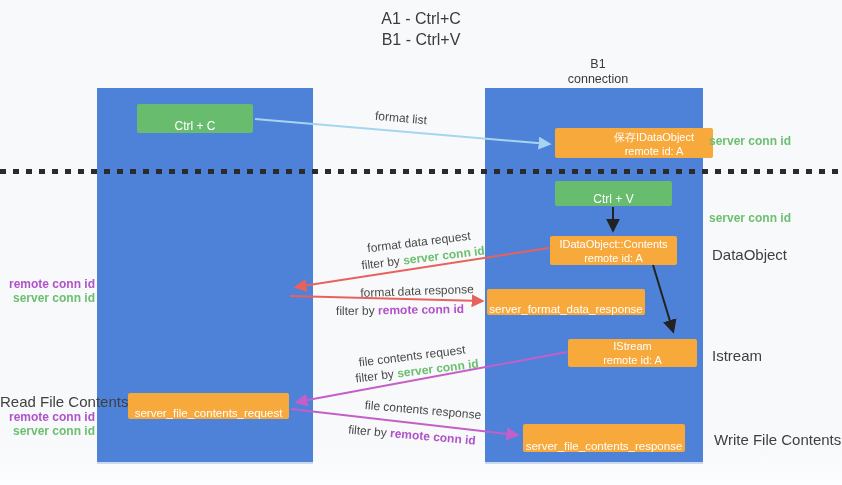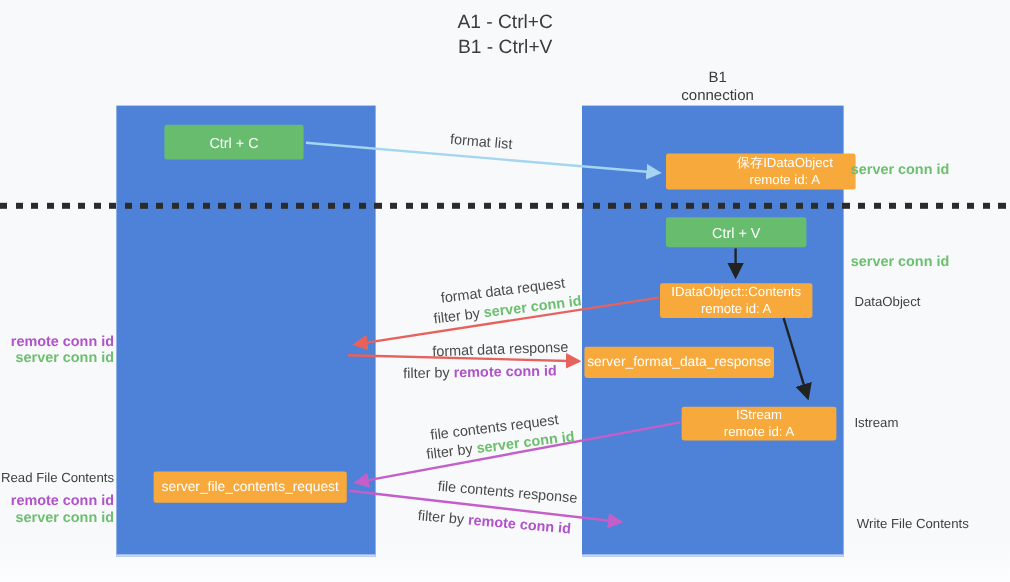--- a/index.html
+++ b/index.html
@@ -29,34 +29,34 @@
     border-bottom:2px solid #cdd9f1;
     z-index:1;
   }
   .dashes{
     position:absolute;left:0;top:169px;width:842px;height:5px;
     background:repeating-linear-gradient(90deg,#2b2b2b 0 6px,transparent 6px 13px);
     z-index:2;
   }
   .node{
     position:absolute;z-index:2;
-    display:flex;flex-direction:column;align-items:center;justify-content:center;
+    display:flex;flex-direction:column;align-items:center;justify-content:flex-end;
     color:#ffffff;text-align:center;border-radius:2px;
     white-space:nowrap;
   }
   .node.green{background:#68bc6e;font-size:12px;}
   .node.orange{background:#f7a93c;}
   .node .l1,.node .l2{font-size:11px;line-height:14px;}
   .node.single{font-size:11.5px;}
   .arrows{position:absolute;left:0;top:0;z-index:3;pointer-events:none;}
   .flow-label{
     position:absolute;z-index:4;white-space:nowrap;
     font-size:12px;color:#4a4a4a;
   }
-  .ann{position:absolute;white-space:nowrap;font-size:11px;color:#3f3f3f;z-index:2;}
+  .ann{position:absolute;white-space:nowrap;font-size:15px;color:#3f3f3f;z-index:2;}
   .ann.bold{font-weight:bold;font-size:12px;}
   .green-t{color:#6cbf6f;font-weight:bold;}
   .purple-t{color:#b052c9;font-weight:bold;}
   .left-stack{position:absolute;left:0;width:95px;text-align:right;line-height:14px;font-size:12px;font-weight:bold;z-index:2;white-space:nowrap;}
 </style>
 </head>
 <body>
 
 <div class="canvas">
 
@@ -128,20 +128,23 @@
 
   <div class="node orange" style="left:568px;top:339px;width:129px;height:28px;">
     <span class="l1">IStream</span>
     <span class="l2">remote id: A</span>
   </div>
 
   <div class="node orange single" style="left:128px;top:393px;width:161px;height:26px;">
     <span>server_file_contents_request</span>
   </div>
 
+  <div class="node orange single" style="left:523px;top:424px;width:162px;height:28px;">
+    <span>server_file_contents_response</span>
+  </div>
 
   <div class="ann bold green-t" style="left:709px;top:134px;">server conn id</div>
   <div class="ann bold green-t" style="left:709px;top:211px;">server conn id</div>
   <div class="ann" style="left:712px;top:246px;">DataObject</div>
   <div class="ann" style="left:712px;top:347px;">Istream</div>
   <div class="ann" style="left:714px;top:431px;">Write File Contents</div>
 
   <div class="left-stack" style="top:277px;">
     <div class="purple-t">remote conn id</div>
     <div class="green-t">server conn id</div>

